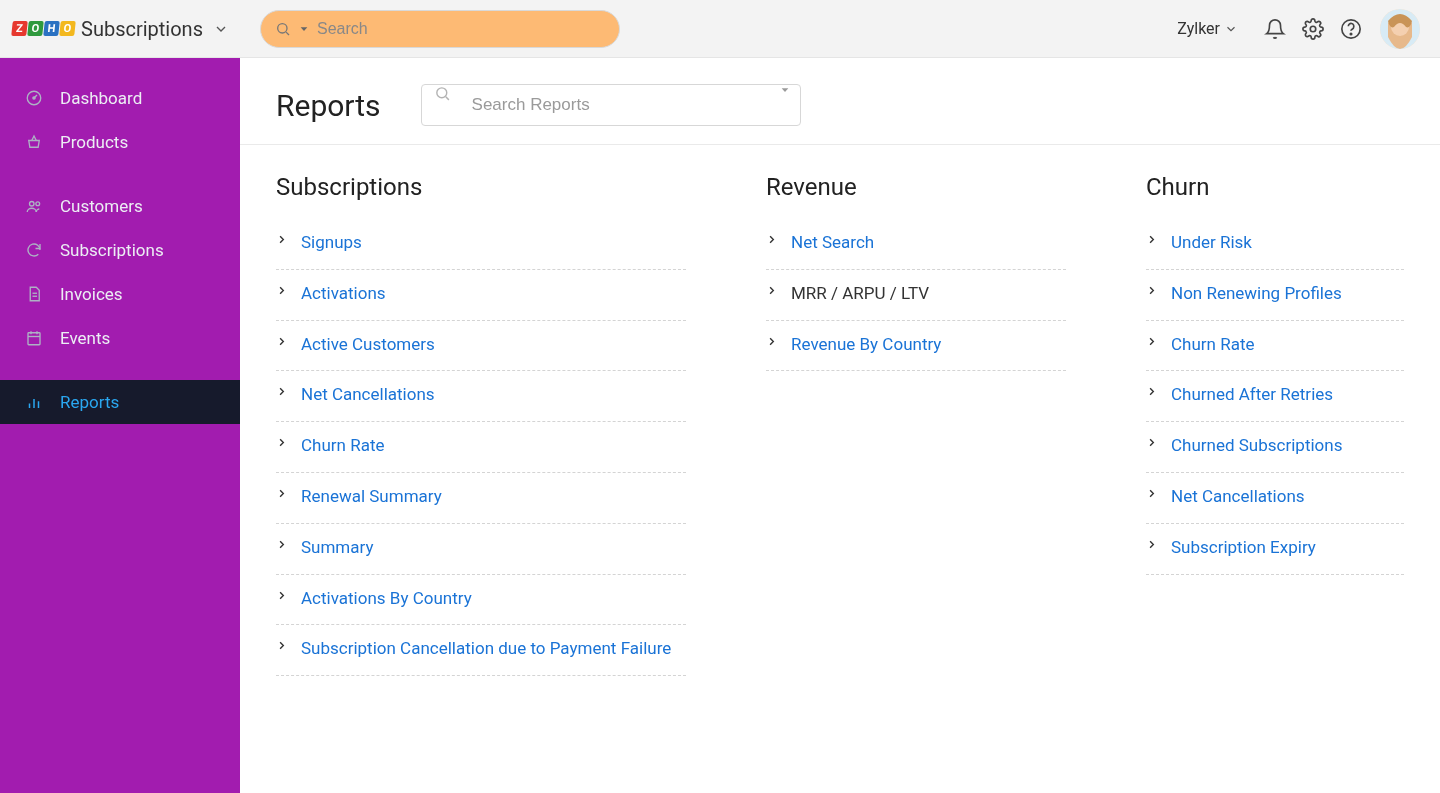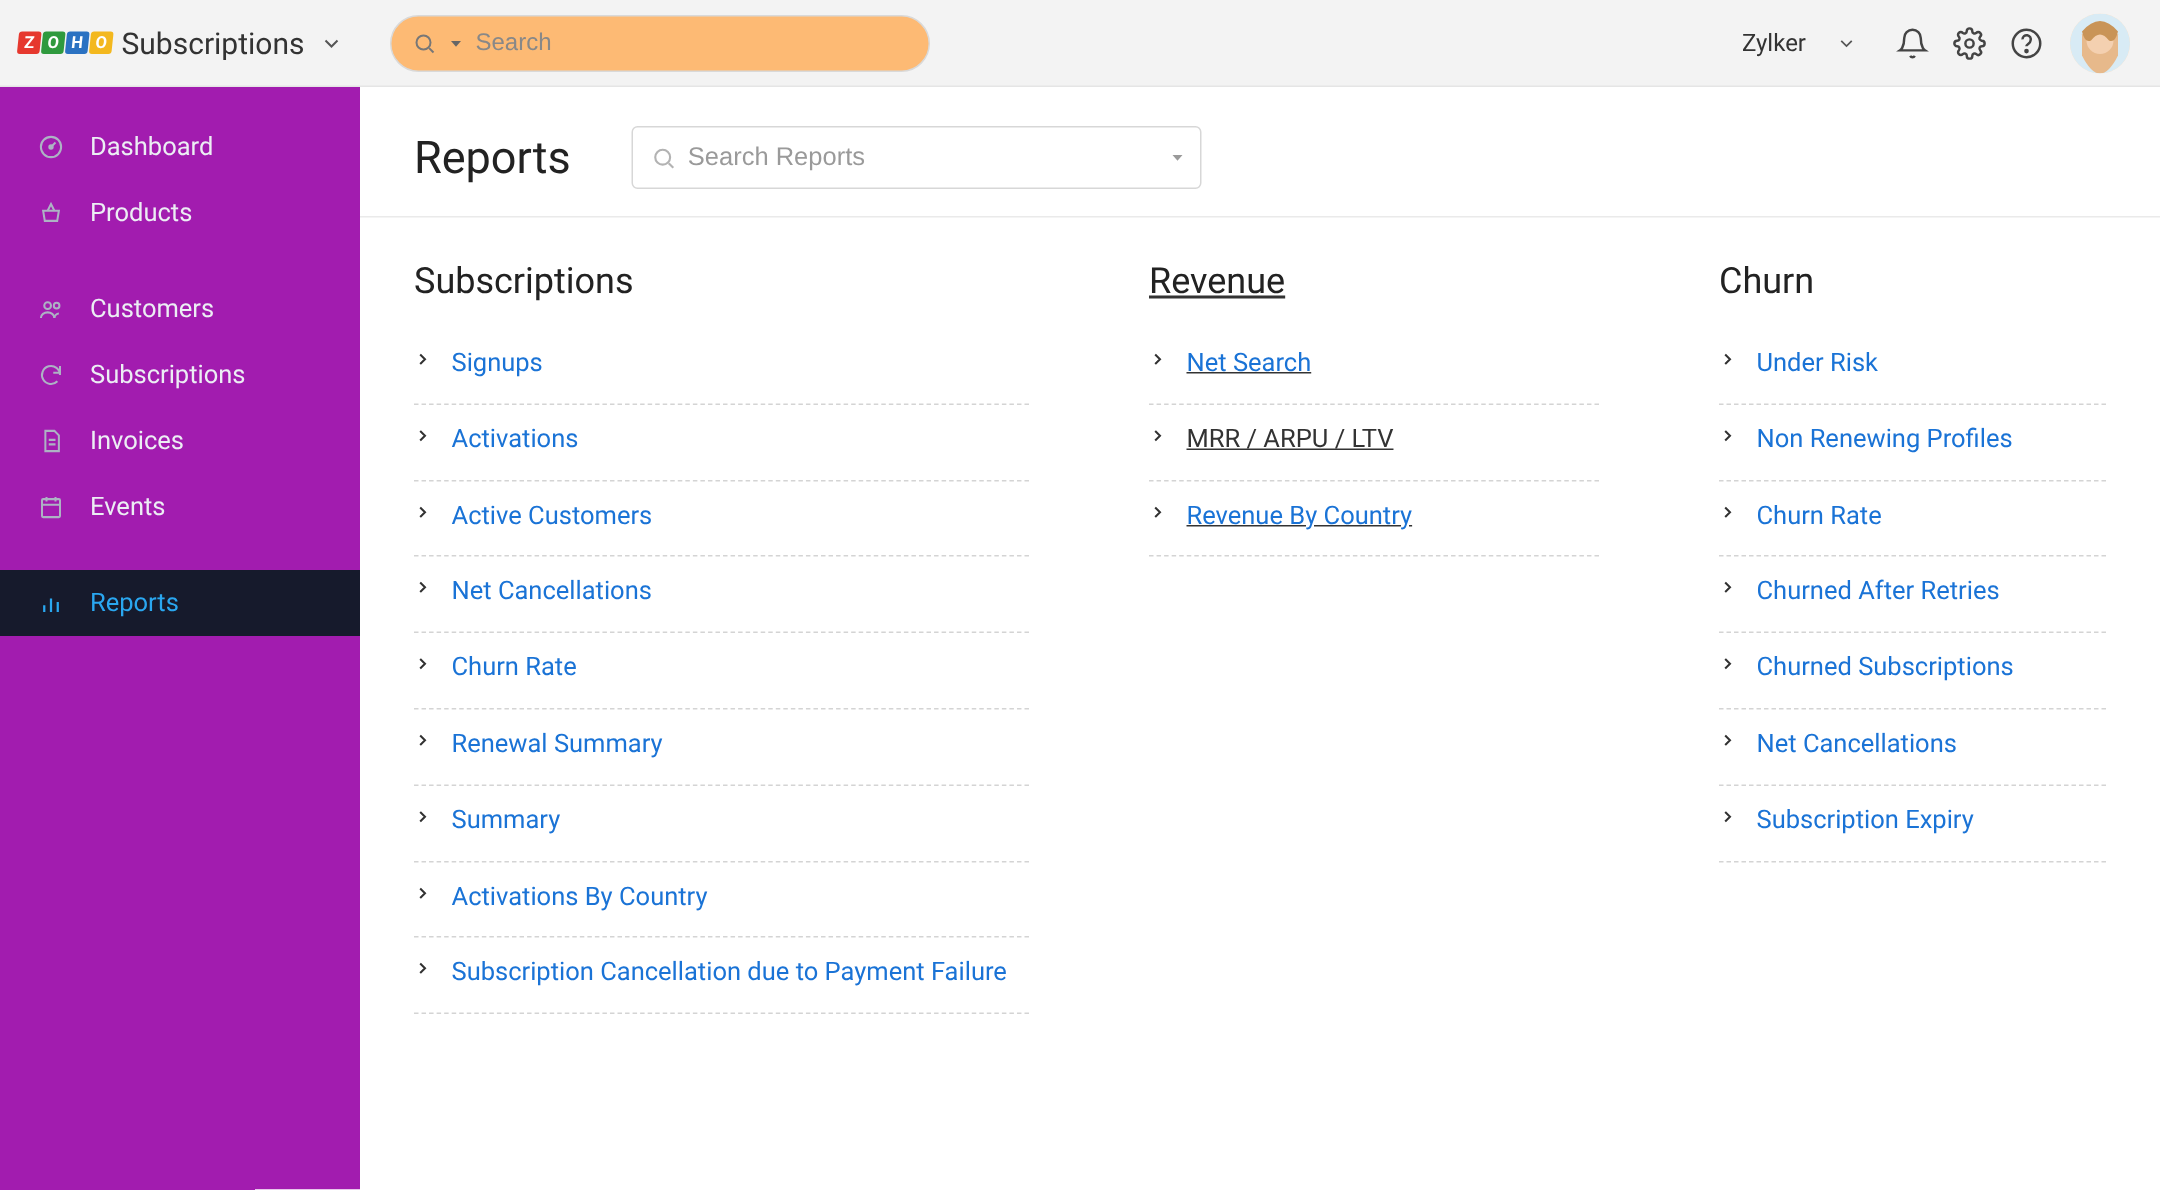--- a/index.html
+++ b/index.html
@@ -51,21 +51,21 @@
     align-items:center;
     padding: 0 14px;
     gap:8px;
   }
   .global-search input {
     border:none; outline:none; font-size:16px; flex:1; background:transparent;
   }
   .global-search input::placeholder { color:#888; }
   .topbar-spacer { flex:1; }
   .company-switch {
-    display:flex; align-items:center; gap:20px; font-size:16px; color:#333;
+    display:flex; align-items:center; gap:4px; font-size:16px; color:#333;
     margin-right: 18px; cursor:pointer;
   }
   .top-icon {
     width: 38px; height:38px; display:flex; align-items:center; justify-content:center;
     cursor:pointer; color:#555;
   }
   .avatar {
     width: 40px; height:40px; border-radius:50%; overflow:hidden;
     background: radial-gradient(circle at 50% 35%, #f3c6a5 0 30%, #f3c6a5 30%, transparent 30%),
                 linear-gradient(180deg, #f6e4cf 0 100%);
@@ -95,33 +95,33 @@
 
   .main { flex:1; background:#fff; overflow:auto; }
   .main-header {
     display:flex; align-items:center; gap:40px;
     padding: 26px 36px 18px;
     border-bottom: 1px solid #eaeaea;
   }
   .page-title { font-size:30px; font-weight:400; color:#222; }
   .report-search {
     height:42px; width:380px; border:1px solid #d7d7d7; border-radius:4px;
-    display:flex; align-items:center; padding:0 12px; gap:8px; color:#888;
+    display:flex; padding:0 12px; gap:21px; color:#888;
     position:relative;
   }
   .report-search input { border:none; outline:none; font-size:17px; flex:1; color:#333; }
   .report-search input::placeholder { color:#9a9a9a; }
   .report-search .drop { position:absolute; right:10px; cursor:pointer; }
 
   .columns {
     display:flex; gap:80px;
     padding: 28px 36px 40px;
   }
   .col { flex: 0 0 410px; }
-  .col:nth-child(2){ flex:0 0 300px;text-decoration:underline;}
+  .col:nth-child(2){ flex:0 0 300px;}
   .col:nth-child(3){ flex:1;}
   .col h2 { font-size:24px; font-weight:400; color:#222; margin-bottom: 18px;}
   .rlist { list-style:none; }
   .ritem {
     display:flex; align-items:flex-start; gap:14px;
     padding: 12px 0 14px;
     border-bottom: 1px dashed #d4d4d4;
     cursor:pointer;
   }
   .ritem .chevron { color:#333; margin-top:3px; flex-shrink:0;}

